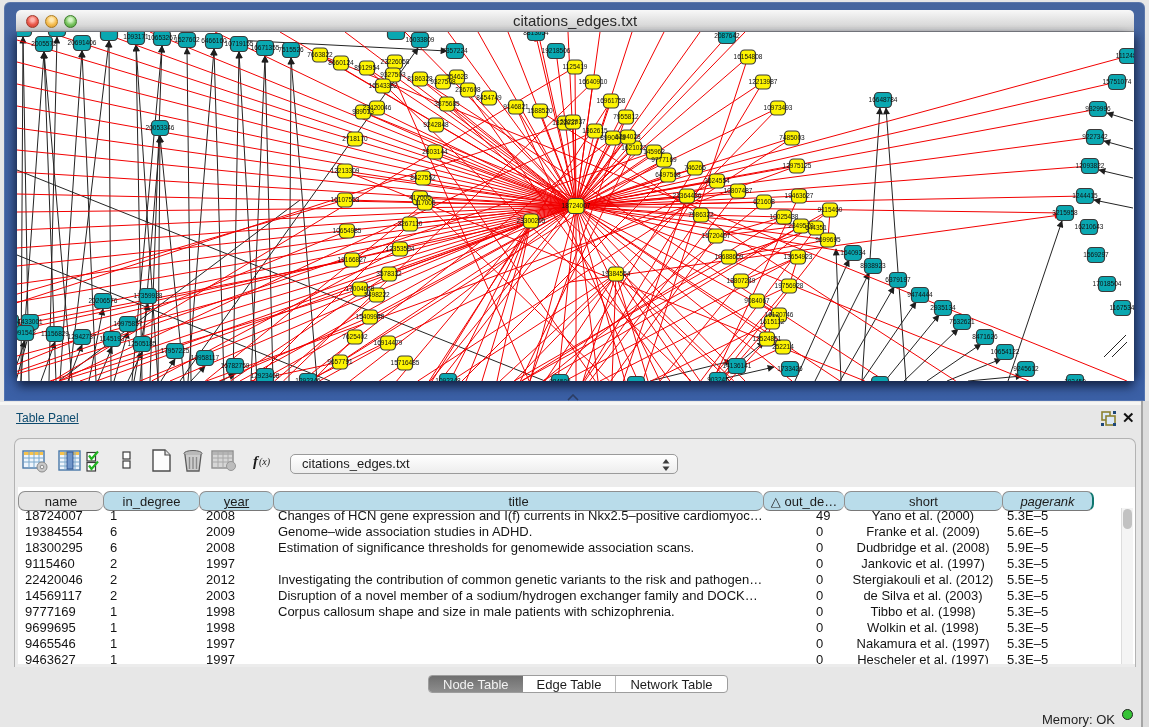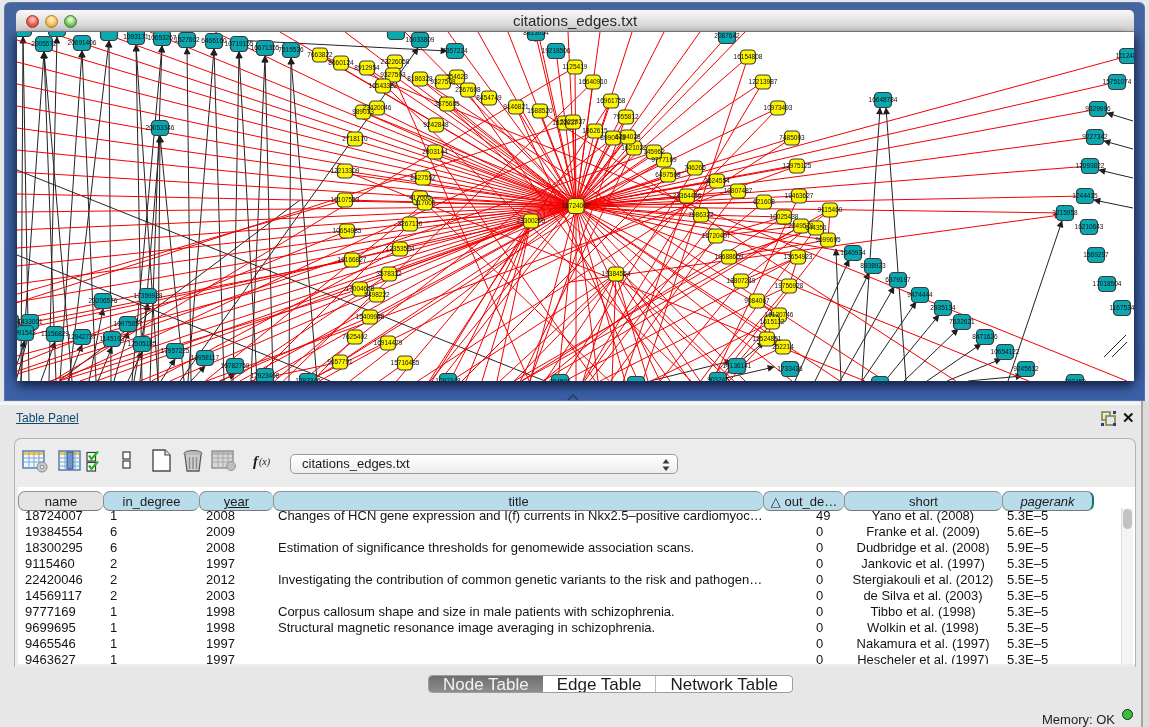--- a/index.html
+++ b/index.html
@@ -29,21 +29,21 @@
 #tblwrap { position:absolute; left:3px; top:48px; width:1117px; height:177px; background:#fff; overflow:hidden; }
 .th { position:absolute; top:4px; height:20px; line-height:20px; font-size:13px; color:#1c1c1c;
   text-align:center; background:#b9dcea; border-top:1px solid #8f8f8f; border-bottom:1px solid #787878; border-left:1px solid #8f8f8f;border-radius:7px; }
 .tr { position:relative; height:16px; line-height:16px; font-size:13px; color:#141414; white-space:nowrap; }
 .tr div { position:absolute; top:0; }
 .c0 { left:7px; } .c1 { left:92px; } .c2 { left:188px; } .c3 { left:260px; }
 .c4 { left:798px; } .c5 { left:826px; width:158px; text-align:center; } .c6 { left:989px; }
 #sbar { position:absolute; left:1103px; top:21px; width:12px; height:159px; background:#f4f4f4; border-left:1px solid #ddd; }
 #sbar .thumb { position:absolute; left:1px; top:1px; width:9px; height:20px; background:#c2c2c2; border-radius:5px; }
 #tabs { position:absolute; left:428px; top:274px; height:18px; display:flex;
-  border:1px solid #9d9d9d; border-radius:4px; overflow:hidden; background:#fff; font-size:17px; }
+  border:1px solid #9d9d9d; border-radius:4px; overflow:hidden; background:#fff; font-size:13px; }
 #tabs div { padding:0 14px; line-height:17px; color:#1c1c1c; }
 #tabs .sel { background:linear-gradient(#6f6f6f,#8d8d8d); color:#f2f2f2; }
 #tabs .sep { padding:0; width:1px; background:#bbb; }
 #status { position:absolute; right:26px; top:311px; font-size:13px; color:#222; }
 #memdot { position:absolute; right:8px; top:308px; width:11px; height:11px; border-radius:50%;
   background:#35c335; border:1px solid #222; }
 #redge { position:absolute; left:1141px; top:0; width:2px; height:326px; background:#a5a5a5; }
 #redge2 { position:absolute; left:1143px; top:0; width:6px; height:326px; background:#dcdcdc; }
 </style></head>
 <body>
@@ -707,27 +707,28 @@
       <div class="th" style="left:745px;width:81px;">△ out_de…</div>
       <div class="th" style="left:826px;width:158px;">short</div>
       <div class="th" style="left:984px;width:92px;border-right:2px solid #0f766e;font-style:italic;">pagerank</div>
       <div style="position:absolute;top:21px;left:0;width:1117px;">
           <div class="tr">
             <div class="c0">18724007</div>
             <div class="c1">1</div>
             <div class="c2">2008</div>
             <div class="c3">Changes of HCN gene expression and I(f) currents in Nkx2.5–positive cardiomyoc…</div>
             <div class="c4">49</div>
-            <div class="c5">Yano et al. (2008)</div>
+            <div class="c5">Yano et al. (2000)</div>
             <div class="c6">5.3E–5</div>
           </div>
           <div class="tr">
             <div class="c0">19384554</div>
             <div class="c1">6</div>
             <div class="c2">2009</div>
+            <div class="c3">Genome–wide association studies in ADHD.</div>
             <div class="c4">0</div>
             <div class="c5">Franke et al. (2009)</div>
             <div class="c6">5.6E–5</div>
           </div>
           <div class="tr">
             <div class="c0">18300295</div>
             <div class="c1">6</div>
             <div class="c2">2008</div>
             <div class="c3">Estimation of significance thresholds for genomewide association scans.</div>
             <div class="c4">0</div>
@@ -748,38 +749,38 @@
             <div class="c2">2012</div>
             <div class="c3">Investigating the contribution of common genetic variants to the risk and pathogen…</div>
             <div class="c4">0</div>
             <div class="c5">Stergiakouli et al. (2012)</div>
             <div class="c6">5.5E–5</div>
           </div>
           <div class="tr">
             <div class="c0">14569117</div>
             <div class="c1">2</div>
             <div class="c2">2003</div>
+            <div class="c3">Disruption of a novel member of a sodium/hydrogen exchanger family and DOCK…</div>
             <div class="c4">0</div>
             <div class="c5">de Silva et al. (2003)</div>
             <div class="c6">5.3E–5</div>
           </div>
           <div class="tr">
             <div class="c0">9777169</div>
             <div class="c1">1</div>
             <div class="c2">1998</div>
             <div class="c3">Corpus callosum shape and size in male patients with schizophrenia.</div>
             <div class="c4">0</div>
             <div class="c5">Tibbo et al. (1998)</div>
             <div class="c6">5.3E–5</div>
           </div>
           <div class="tr">
             <div class="c0">9699695</div>
             <div class="c1">1</div>
             <div class="c2">1998</div>
-            <div class="c3">Structural magnetic resonance image averaging in schizophrenia.</div>
             <div class="c4">0</div>
             <div class="c5">Wolkin et al. (1998)</div>
             <div class="c6">5.3E–5</div>
           </div>
           <div class="tr">
             <div class="c0">9465546</div>
             <div class="c1">1</div>
             <div class="c2">1997</div>
             <div class="c4">0</div>
             <div class="c5">Nakamura et al. (1997)</div>

